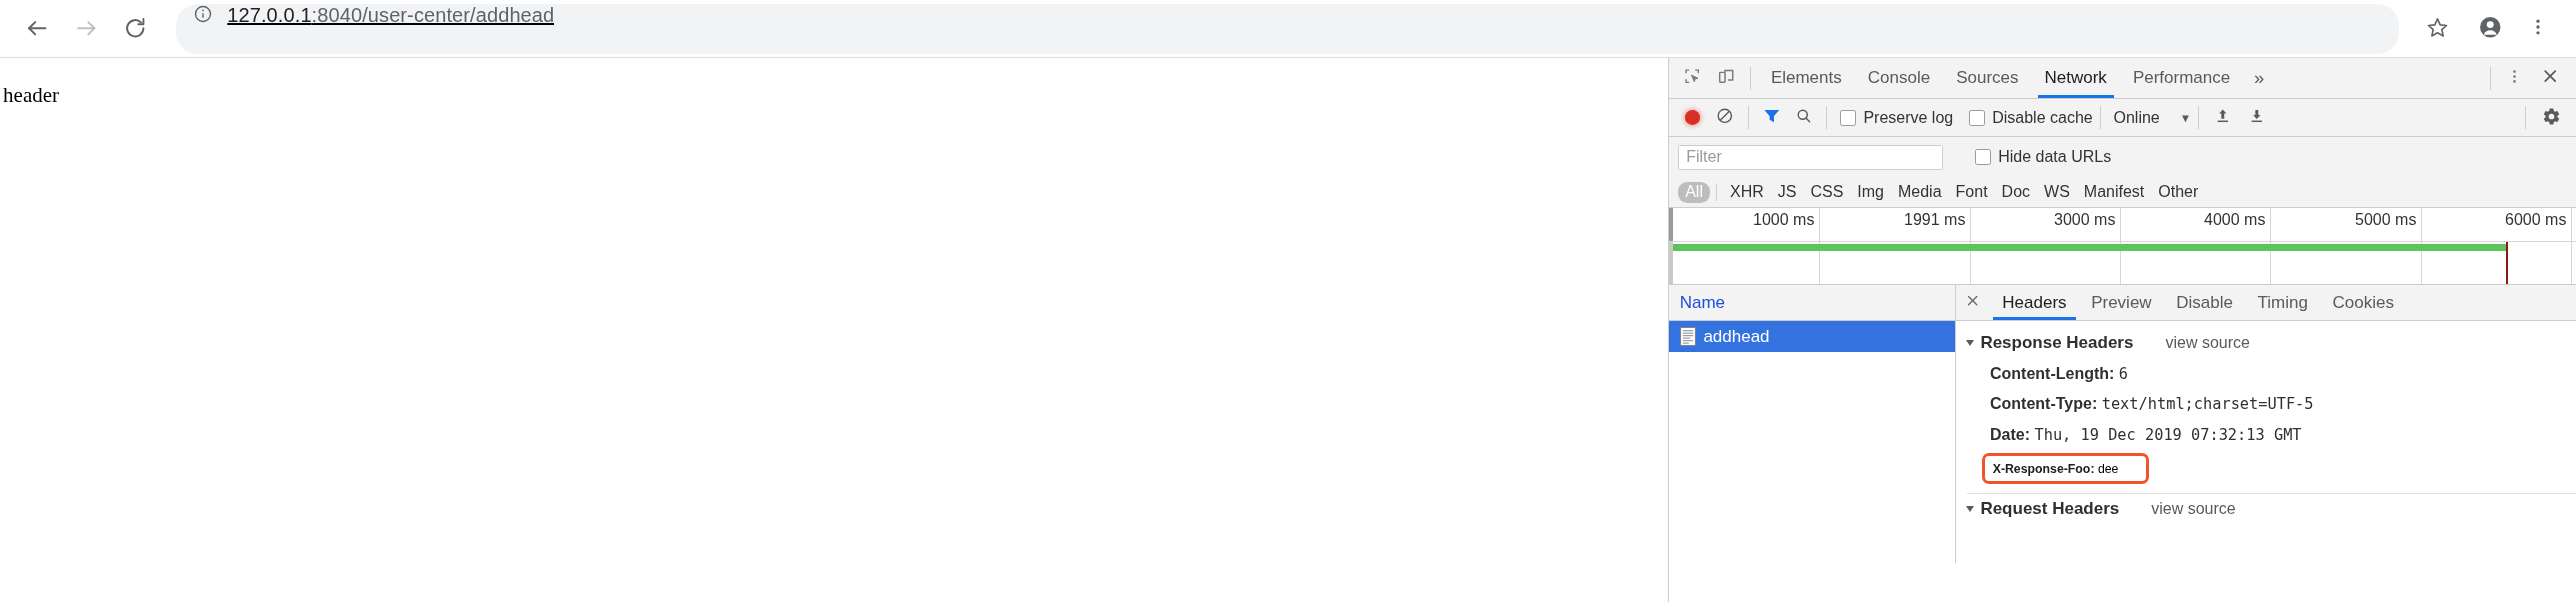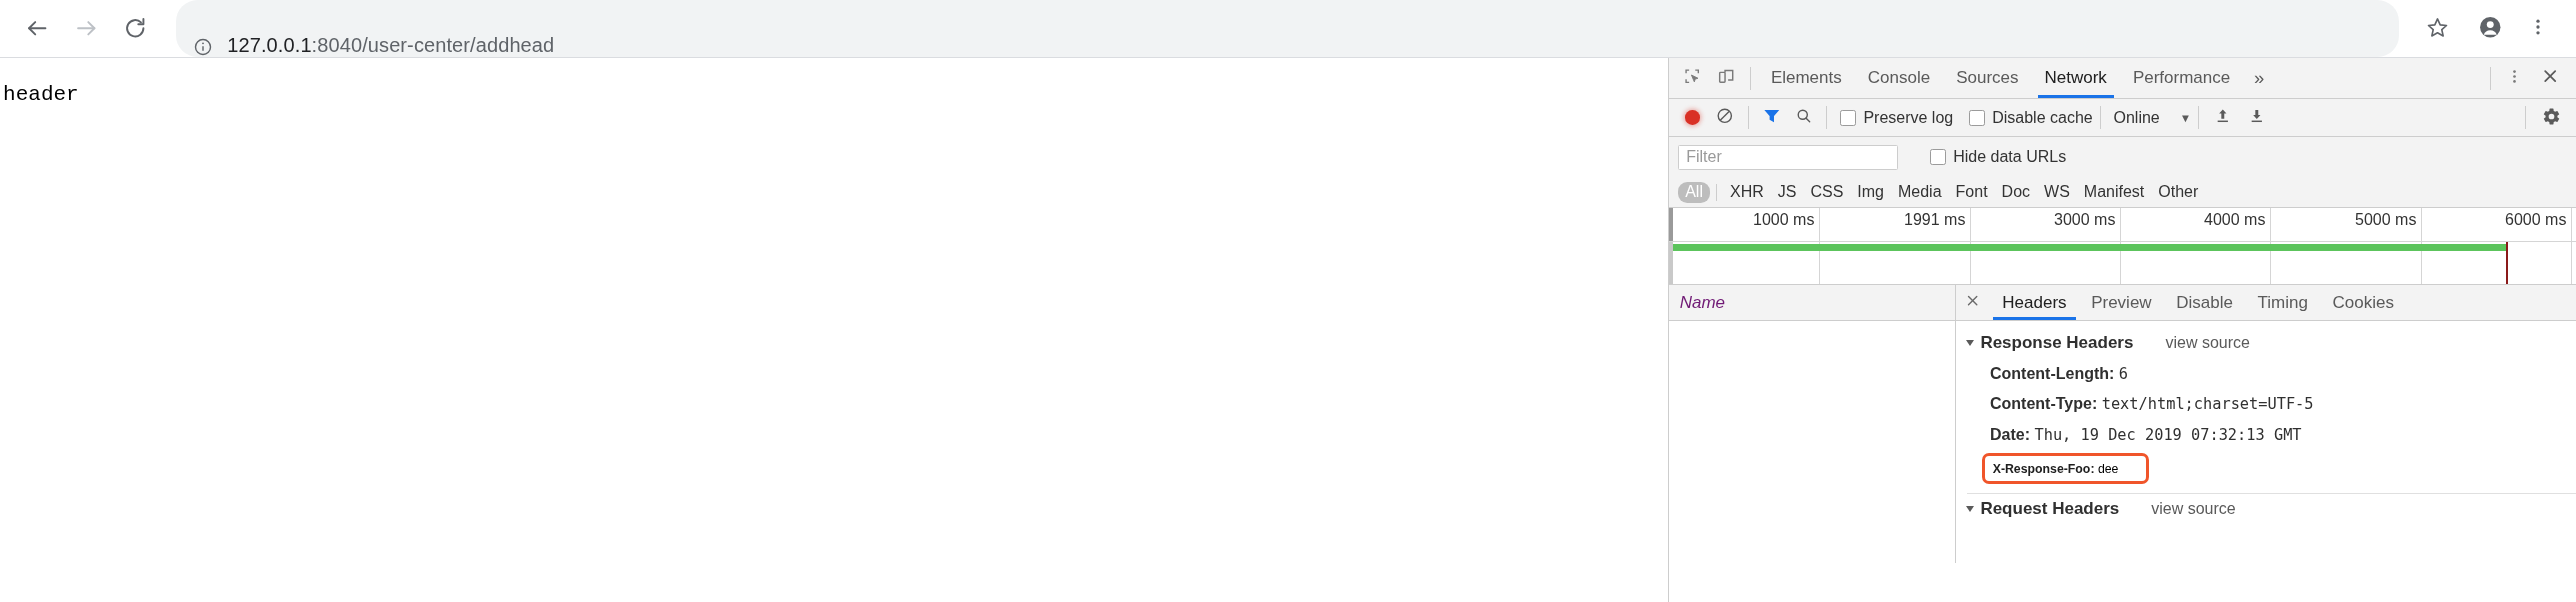--- a/index.html
+++ b/index.html
@@ -21,27 +21,28 @@
   .nav-btn {
     width: 49px; height: 49px;
     display: flex; align-items: center; justify-content: center;
     border-radius: 50%;
     flex: none;
   }
   .nav-btn svg { display: block; }
   #nav-back { margin-left: 12.3px; }
   #omnibox {
     flex: 1;
-    height: 57px;
+    height: 50px;
     margin: 0 14px 0 17px;
     background: #f1f3f4;
     border-radius: 21.5px;
-    display: flex; align-items: flex-end;
+    display: flex; align-items: flex-start;
     padding: 0 17px;
     min-width: 0;
+    text-decoration: underline;
   }
   #site-info-icon { flex: none; display:flex; align-items:center; margin-right: 14px; }
   #omnibox-url {
     font-size: 20px;
     color: #5f6368;
     white-space: nowrap; overflow: hidden; text-overflow: ellipsis;
     letter-spacing: 0.1px;
   }
   #omnibox-url .host { color: #202124; }
   .tb-right-btn {
@@ -54,21 +55,21 @@
   
   #page-viewport {
     position: absolute; left: 0; top: 58px;
     width: 1668px; height: 545px;
     background: #ffffff;
     overflow: hidden;
   }
   #page-header-text {
     position: absolute; left: 3.1px; top: 24.5px;
     font-size: 21px; color: #000000;
-    font-family: Liberation Mono, monospace;
+    font-family: Liberation Serif, serif;
   }
 
   
   #devtools {
     position: absolute; left: 1668px; top: 58px;
     width: 908px; height: 545px;
     background: #ffffff;
     border-left: 0.8px solid #cdcdcd;
     font-family: "Liberation Sans", sans-serif;
     overflow: hidden;
@@ -142,21 +143,21 @@
   #settings-gear-btn { width: 37px; height: 32px; display:flex; align-items:center; justify-content:center; flex:none; margin-right: 6.1px; }
 
   
   #net-filterbar {
     height: 40px;
     background: #f3f3f3;
     display: flex; align-items: center;
     padding-left: 9.2px;
   }
   #filter-input {
-    width: 220px; height: 25px; flex: none;
+    width: 265px; height: 25px; flex: none;
     background: #ffffff;
     border: 0.8px solid #cdcdcd;
     border-radius: 1.5px;
     display: flex; align-items: center;
     padding: 0 7px;
   }
   #filter-input-placeholder { font-size: 16px; color: #9a9a9a; }
   #hide-data-urls-group { margin-left: 32px; }
 
   
@@ -212,21 +213,21 @@
     background: #ffffff;
     display: flex; flex-direction: column;
   }
   #net-list-header {
     height: 36px; flex: none;
     background: #f3f3f3;
     border-bottom: 0.8px solid #cdcdcd;
     display: flex; align-items: center;
     padding-left: 10.7px;
   }
-  #net-list-header-name { font-size: 17px; color: #701a75; font-style: italic; }
+  #net-list-header-name { font-size: 17px; color: #1d4ed8; }
   #net-list-body { flex: 1; background: #ffffff; }
   .net-row {
     height: 31px;
     display: flex; align-items: center;
     padding-left: 10.7px;
     background: #3372df;
   }
   .net-row .row-icon { flex: none; margin-right: 7.7px; display: flex; align-items: center; }
   .net-row .row-label { font-size: 17px; color: #ffffff; white-space: nowrap; }
 
@@ -567,20 +568,38 @@
     <div id="ov-left-handle2"></div>
     <div id="ov-green-bar" style="width:833px"></div>
     <div id="ov-red-line" style="left:837px"></div>
   </div>
 
   <div id="net-split">
 
     <div id="net-list-pane">
       <div id="net-list-header">
         <span id="net-list-header-name">Name</span>
+      </div>
+      <div id="net-list-body">
+        <div class="net-row">
+          <span class="row-icon">
+            <svg width="16" height="19" viewBox="0 0 18 22">
+              <rect x="0.5" y="0.5" width="17" height="21" fill="#ffffff" stroke="#7a7a7a"></rect>
+              <g fill="#9aa0a6">
+                <rect x="3" y="3.5" width="12" height="1.4"></rect>
+                <rect x="3" y="6.4" width="12" height="1.4"></rect>
+                <rect x="3" y="9.3" width="12" height="1.4"></rect>
+                <rect x="3" y="12.2" width="9" height="1.4"></rect>
+                <rect x="3" y="15.1" width="12" height="1.4"></rect>
+                <rect x="3" y="18" width="7" height="1.4"></rect>
+              </g>
+            </svg>
+          </span>
+          <span class="row-label">addhead</span>
+        </div>
       </div>
     </div>
 
     <div id="net-detail-pane">
       <div id="detail-tabbar">
         <div id="detail-close-btn">
           <span>
             <svg width="15.3" height="15.3" viewBox="0 0 24 24" fill="none" stroke="#6a6a6a" stroke-width="2.2" stroke-linecap="round">
               <line x1="5.5" y1="5.5" x2="18.5" y2="18.5"></line>
                 <line x1="18.5" y1="5.5" x2="5.5" y2="18.5"></line>

